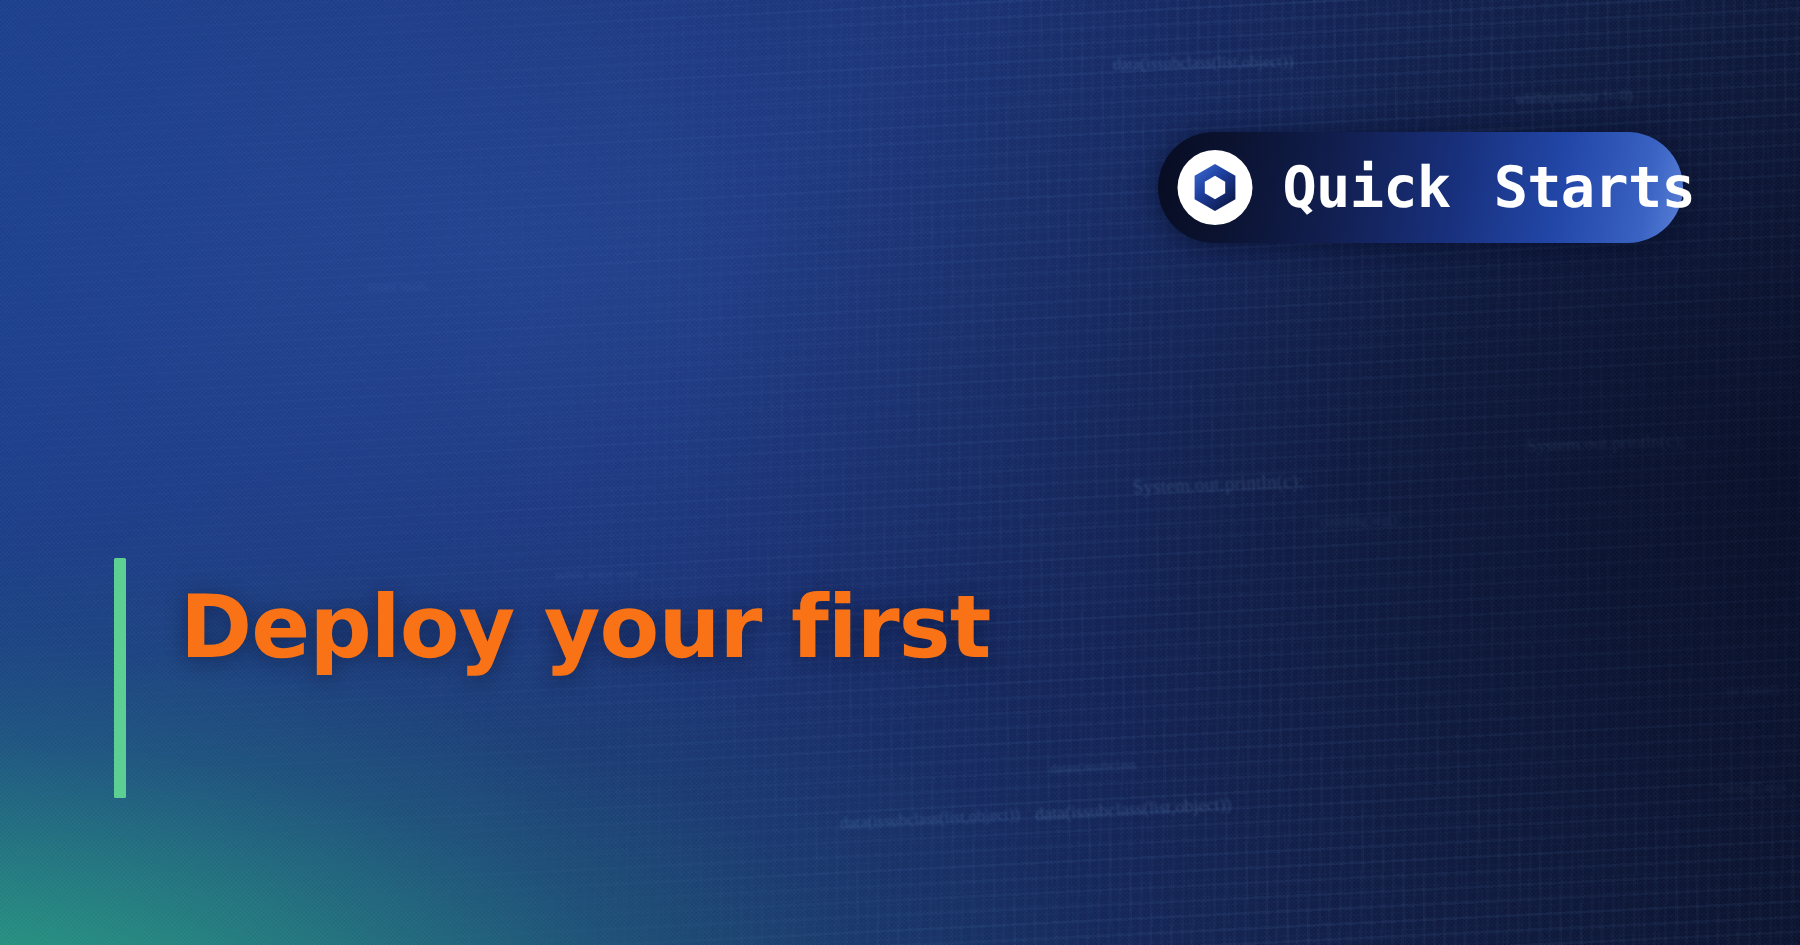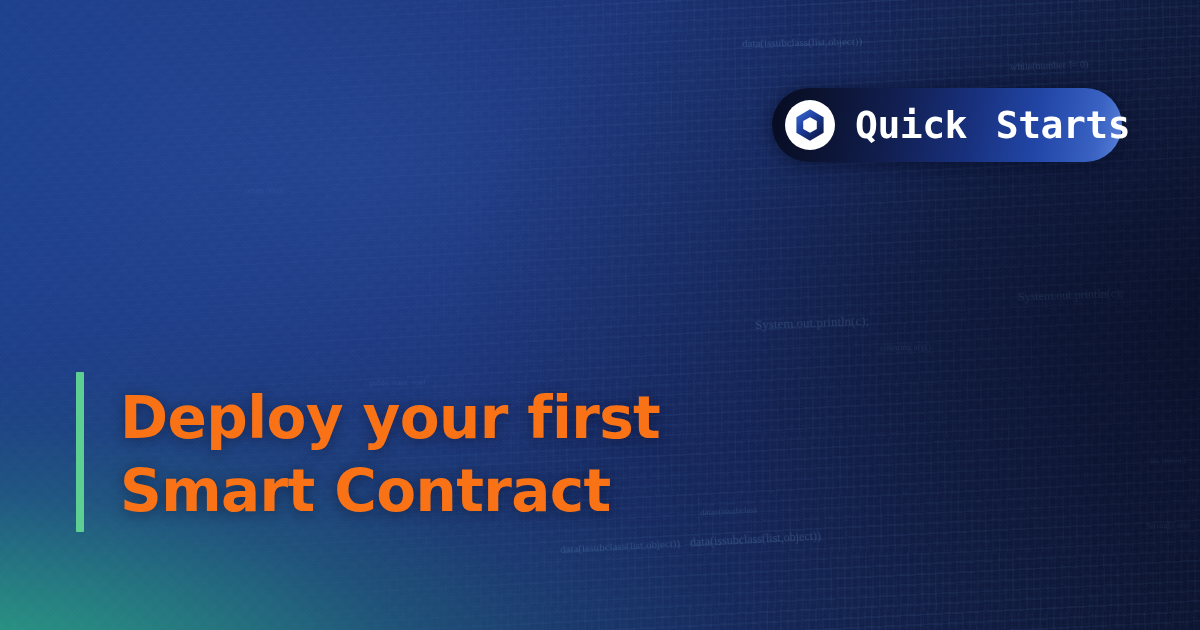--- a/index.html
+++ b/index.html
@@ -244,16 +244,15 @@
         <path d="M50 4 L90 27 L90 73 L50 96 L10 73 L10 27 Z" fill="url(#hexgrad)"></path>
         <path d="M50 27 L70 38.5 L70 61.5 L50 73 L30 61.5 L30 38.5 Z" fill="#ffffff"></path>
       </svg>
     </div>
     <div class="badge-label"><span>Quick</span><span class="sp"> </span><span>Starts</span></div>
   </div>
 
   <div class="accent-bar"></div>
   <div class="headline">
     <span class="ln">Deploy your first</span>
-    <span class="ln">Smart Contract</span>
   </div>
 
 </div>
 
 </body></html>

